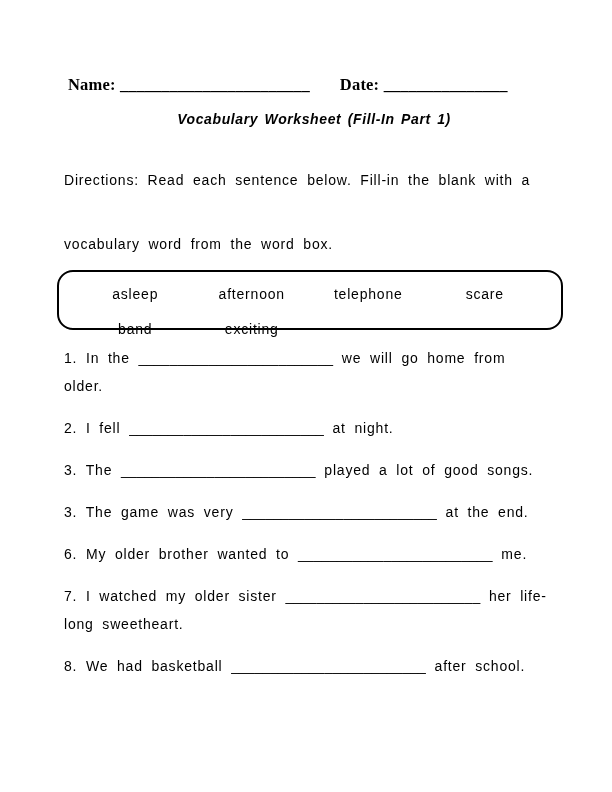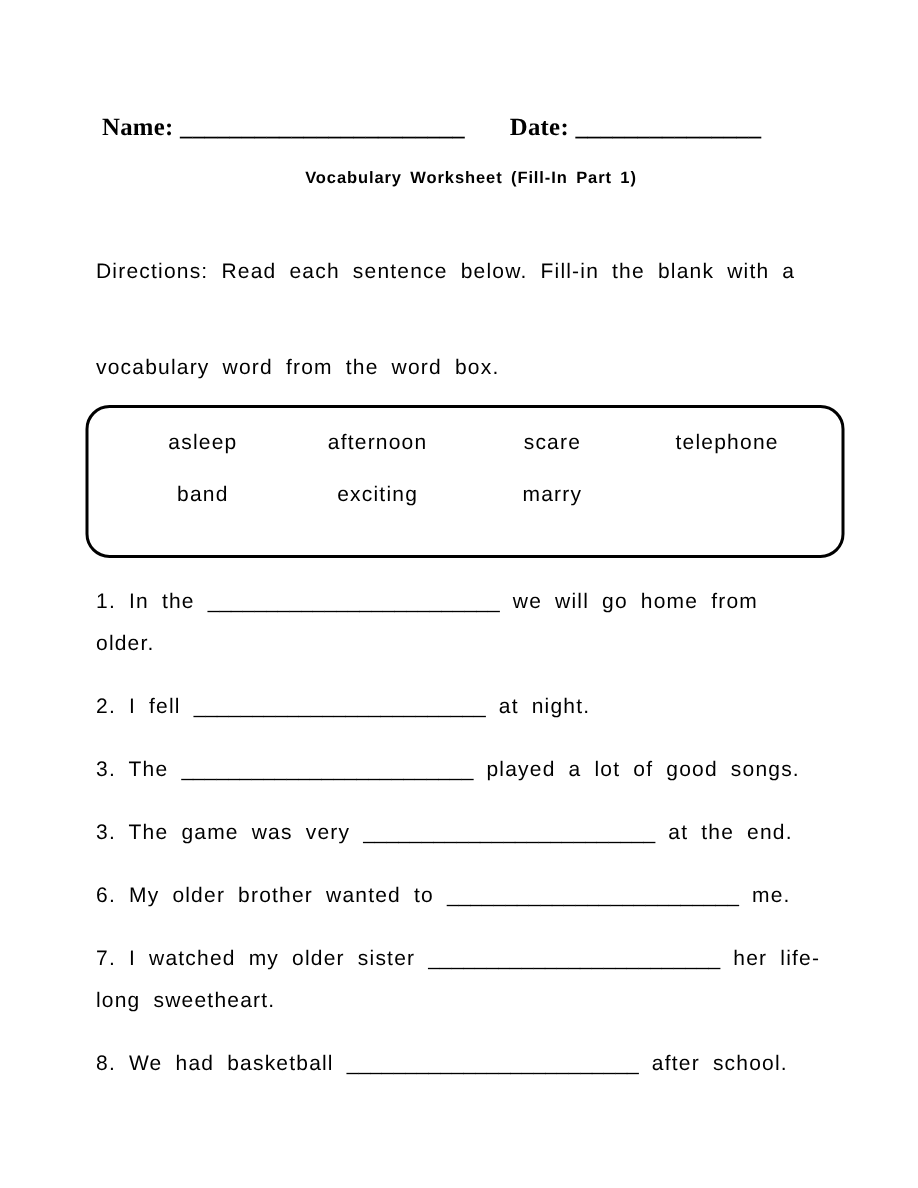--- a/index.html
+++ b/index.html
@@ -38,43 +38,44 @@
     word-spacing: 0;
     text-align: center;
   }
   .date-group { margin-left: 30px; font-family: Liberation Serif, serif; }
 
   
   .title {
     margin-top: 12px;
     text-align: center;
     font-weight: bold;
-    font-size: 11px;
+    font-size: 14px;
     letter-spacing: 0.6px;
     word-spacing: 2px;
     line-height: 22px;
+    font-style: italic;
   }
 
   
   .directions {
     margin-top: 16px;
   }
   .directions .line {
     line-height: 28px;
     white-space: nowrap;
     margin-top: 36px;
   }
 
   
   .word-box {
     box-sizing: border-box;
     margin-top: 12px;
     margin-left: -7px;
     width: 506px;
-    height: 102px;
+    height: 60px;
     border: 2px solid #000000;
     border-radius: 16px;
     padding: 8px 18px 0 18px;
   }
   .word-box .word-row {
     display: grid;
     grid-template-columns: 1fr 1fr 1fr 1fr;
     line-height: 28px;
   }
   .word-box .word-row + .word-row { margin-top: 7px; }
@@ -110,27 +111,26 @@
 
   <div class="directions">
     <div class="line">Directions: Read each sentence below. Fill-in the blank with a</div>
     <div class="line">vocabulary word from the word box.</div>
   </div>
 
   <div class="word-box">
     <div class="word-row">
       <span class="word">asleep</span>
       <span class="word">afternoon</span>
+      <span class="word">telephone</span>
       <span class="word">scare</span>
-      <span class="word">telephone</span>
     </div>
     <div class="word-row">
       <span class="word">band</span>
       <span class="word">exciting</span>
-      <span class="word">marry</span>
     </div>
   </div>
 
   <div class="sentences">
 
     <div class="sentence">
       <div class="line">
         <span>1. In the</span>
         <span class="blankline">_________________________</span>
         <span>we will go home from</span>

